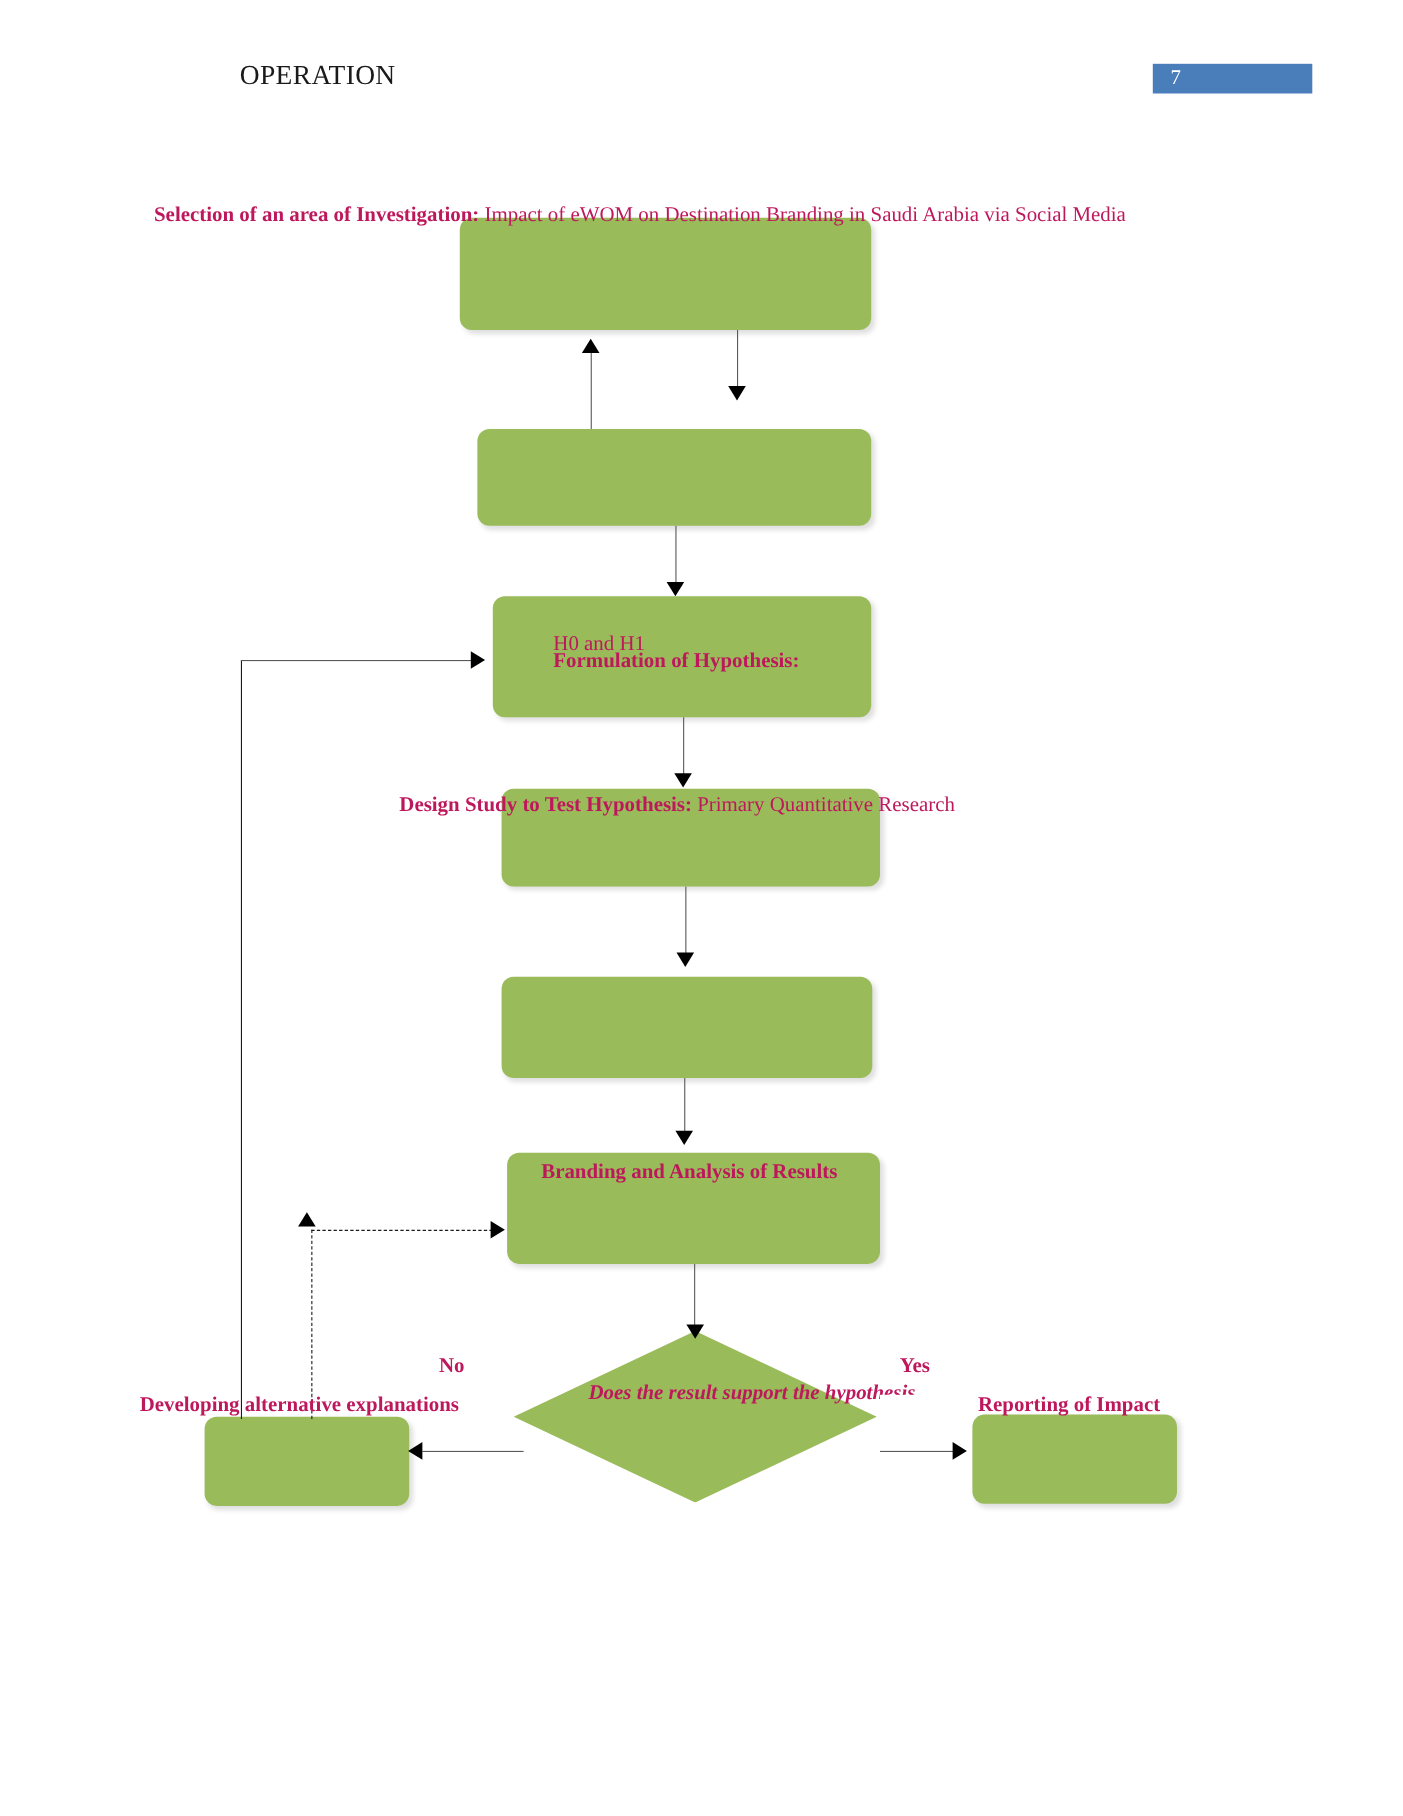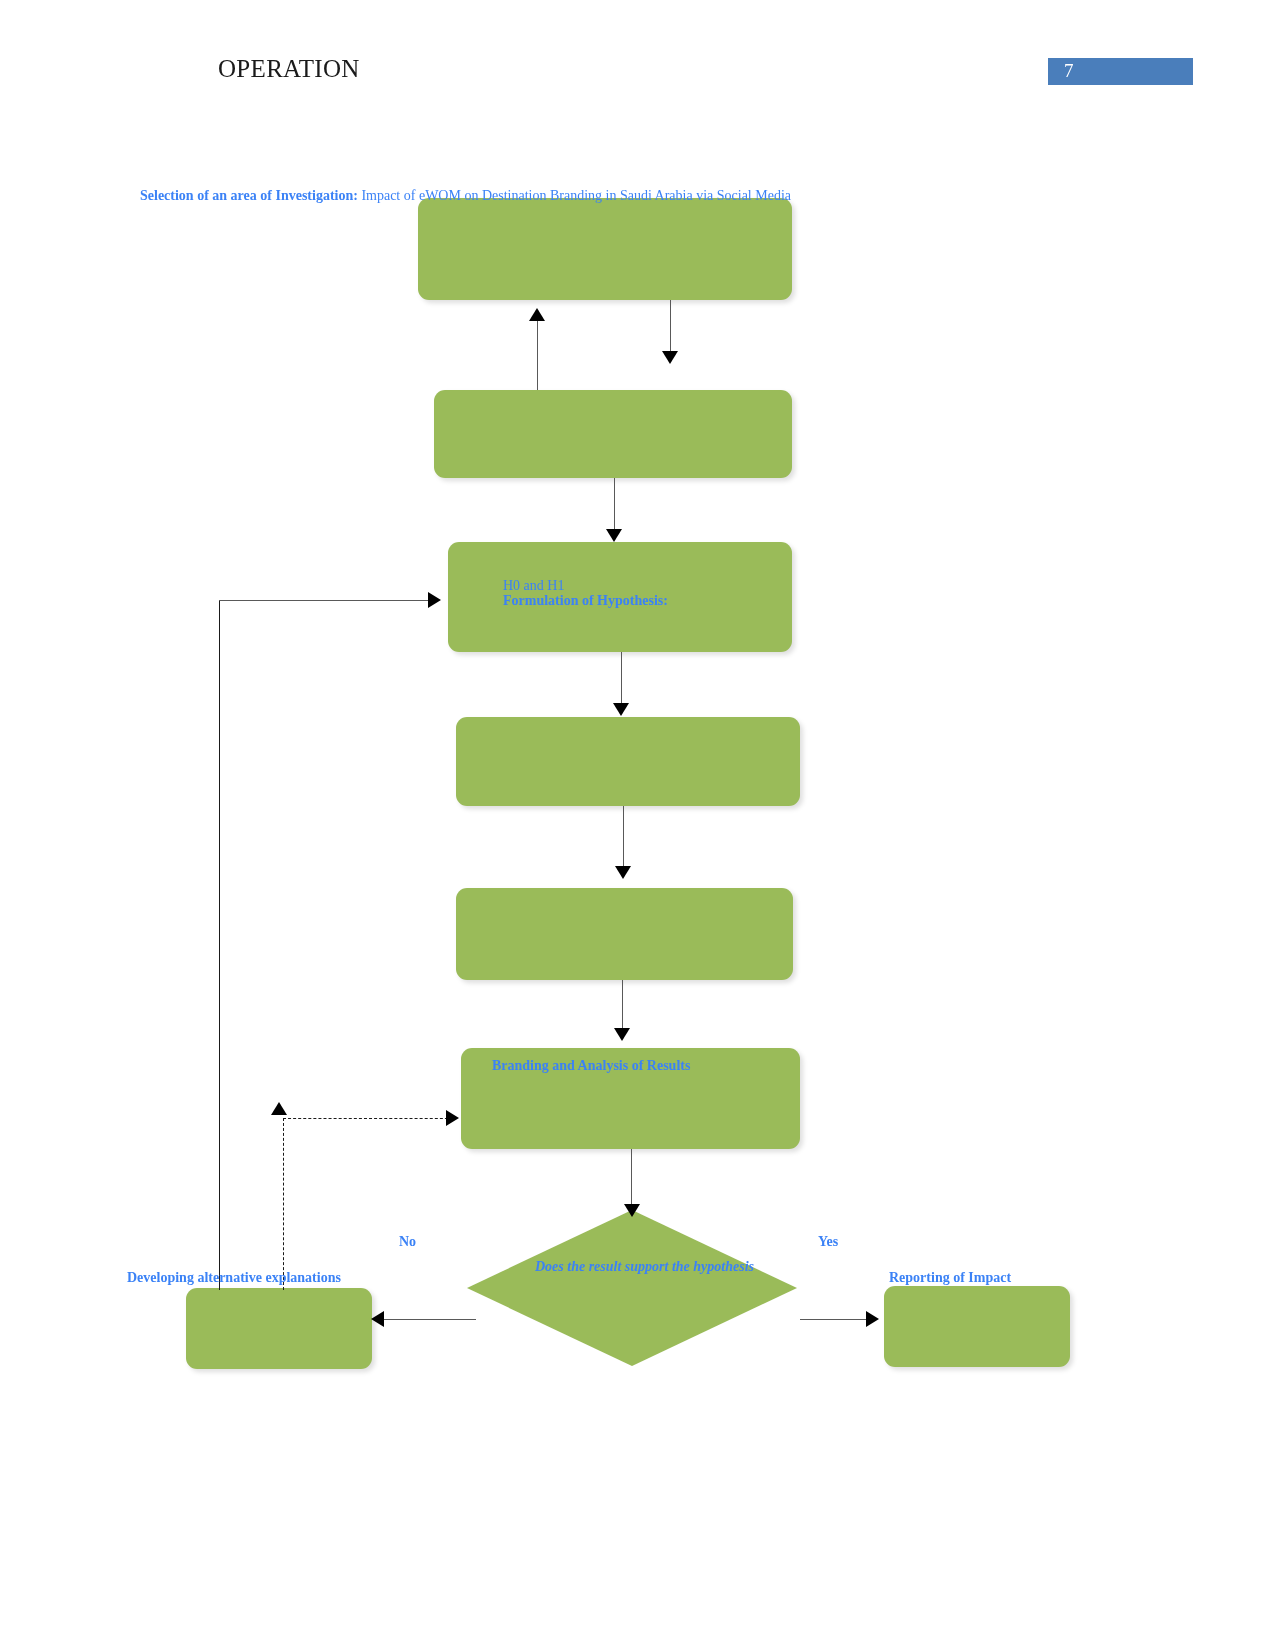--- a/index.html
+++ b/index.html
@@ -57,24 +57,24 @@
     position: absolute;
     background: #9ABB59;
     -webkit-clip-path: polygon(50% 0%, 100% 50%, 50% 100%, 0% 50%);
     clip-path: polygon(50% 0%, 100% 50%, 50% 100%, 0% 50%);
     filter: drop-shadow(3px 3px 4px rgba(0,0,0,0.13));
   }
 
   
   .lbl {
     position: absolute;
-    font-size: 14px;
+    font-size: 19px;
     line-height: 26px;
     white-space: nowrap;
-    color: #3b82f6;
+    color: #be185d;
   }
   .lbl b { font-weight: bold; }
 
   
   .vline {
     position: absolute;
     width: 0;
     border-left: 1px solid #595959;
   }
   .hline {
@@ -186,20 +186,23 @@
   </div>
 
 
   <div class="lbl" style="left:503px; top:549px;margin-top:39px;">
     <b>Formulation of Hypothesis:</b>
   </div>
   <div class="lbl" style="left:503px; top:573px;">
     <span>H0 and H1</span>
   </div>
 
+  <div class="lbl" style="left:363px; top:719px;">
+    <b>Design Study to Test Hypothesis:</b><span> Primary Quantitative Research</span>
+  </div>
 
 
   <div class="lbl" style="left:492px; top:1053px;">
     <b>Branding and Analysis of Results</b>
   </div>
 
   <div class="lbl" style="left:535px; top:1254px;font-style:italic;">
     <b>Does the result support the hypothesis</b>
   </div>
 

